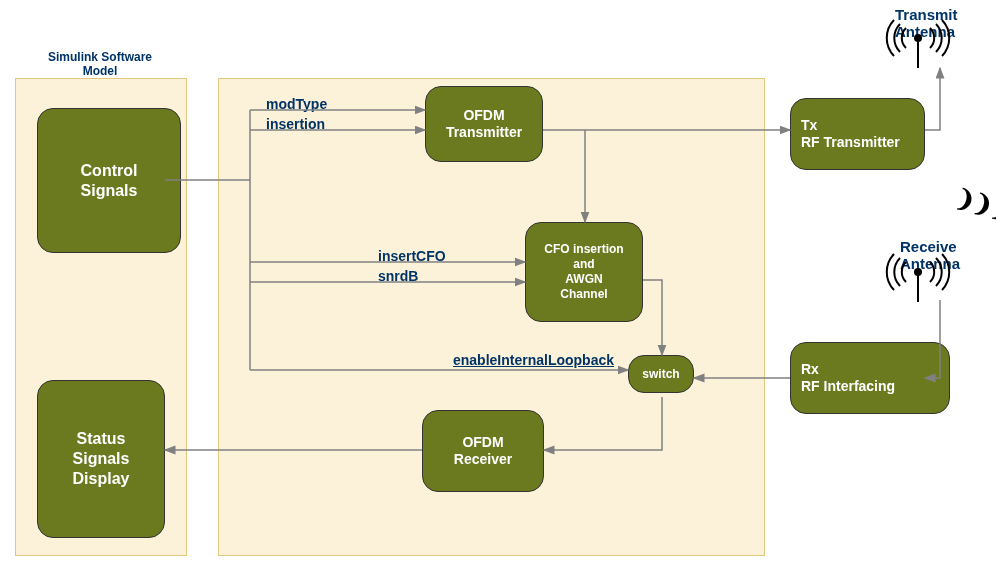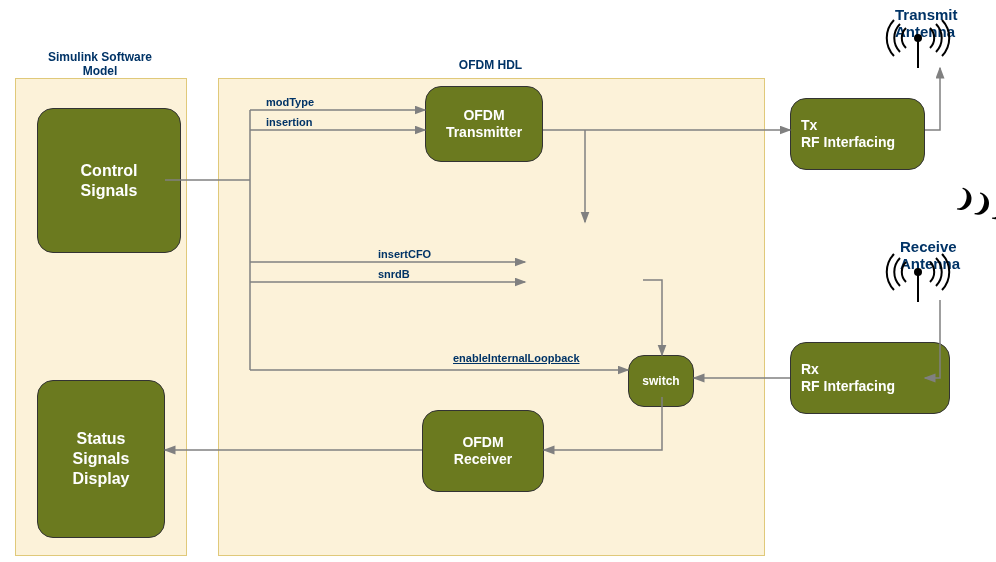--- a/index.html
+++ b/index.html
@@ -43,21 +43,21 @@
     padding: 6px 10px;
     line-height: 1.25;
   }
   .block.small { font-size: 12px; }
   .block.med   { font-size: 14px; }
   .block.lg    { font-size: 16px; }
   .signal-label {
     position: absolute;
     color: #003366;
     font-weight: bold;
-    font-size: 11px;
+    font-size: 14px;
     padding-left: 8px;
   }
   .antenna-label {
     position: absolute;
     color: #003366;
     font-weight: bold;
     font-size: 15px;
   }
   svg.overlay {
     position: absolute;
@@ -71,40 +71,43 @@
 </head>
 <body>
 
 <div class="container">
 
   <div class="region-box" style="left:15px; top:78px; width:170px; height:476px;"></div>
   <div class="region-label" style="left:15px; top:50px; width:170px; white-space:pre-line;">Simulink Software
 Model</div>
 
   <div class="region-box" style="left:218px; top:78px; width:545px; height:476px;"></div>
-  <div class="region-label" style="left:218px; top:58px; width:545px;">OFDM HDL</div>
 
   <div class="block lg" style="left:37px; top:108px; width:144px; height:145px; white-space:pre-line;">Control
 Signals</div>
 
   <div class="block lg" style="left:37px; top:380px; width:128px; height:158px; white-space:pre-line;">Status
 Signals
 Display</div>
 
   <div class="block med" style="left:425px; top:86px; width:118px; height:76px; white-space:pre-line;">OFDM
 Transmitter</div>
 
+  <div class="block small" style="left:525px; top:222px; width:118px; height:100px; white-space:pre-line;">CFO insertion
+and
+AWGN
+Channel</div>
 
-  <div class="block small" style="left:628px; top:355px; width:66px; height:52px;">switch</div>
+  <div class="block small" style="left:628px; top:355px; width:66px; height:38px;">switch</div>
 
   <div class="block med" style="left:422px; top:410px; width:122px; height:82px; white-space:pre-line;">OFDM
 Receiver</div>
 
   <div class="block med" style="left:790px; top:98px; width:135px; height:72px; text-align:left; justify-content:flex-start; white-space:pre-line;">Tx
-RF Interfacing</div>
+RF Transmitter</div>
 
   <div class="block med" style="left:790px; top:342px; width:160px; height:72px; text-align:left; justify-content:flex-start; white-space:pre-line;">Rx
 RF Interfacing</div>
 
   <div class="signal-label" style="left:258px; top:96px;">modType</div>
   <div class="signal-label" style="left:258px; top:116px;">insertion</div>
   <div class="signal-label" style="left:370px; top:248px;">insertCFO</div>
   <div class="signal-label" style="left:370px; top:268px;">snrdB</div>
   <div class="signal-label" style="left:445px; top:352px;text-decoration:underline;">enableInternalLoopback</div>
 

